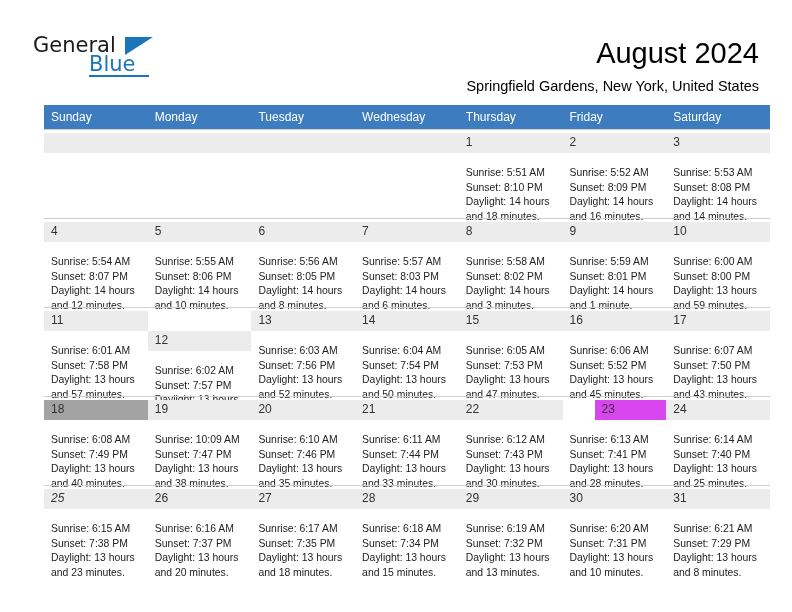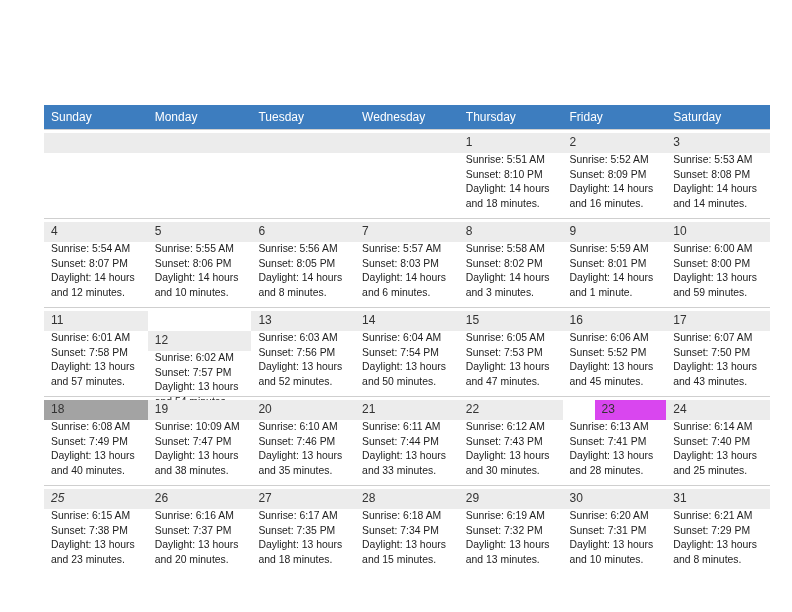--- a/index.html
+++ b/index.html
@@ -145,31 +145,43 @@
     padding: 2px 6px 3px 7px;
     min-height: 15px;
   }
   .cell.empty .daynum {
     background: #ececec;
   }
   .details {
     font-size: 10.4px;
     line-height: 14.6px;
     color: #222222;
-    padding-top: 0;
+    padding-top: 13px;
   }
   .details div {
     white-space: nowrap;
   }
 </style>
 </head>
 <body>
 
 <div class="page">
 
+  <div class="header">
+
+    <div class="logo">
+      <span class="logo-general">General</span>
+      <span class="logo-triangle"></span>
+      <span class="logo-blue">Blue</span>
+      <span class="logo-underline"></span>
+    </div>
+
+    <div class="title">August 2024</div>
+    <div class="subtitle">Springfield Gardens, New York, United States</div>
+  </div>
 
   <table class="calendar">
     <thead>
       <tr>
         <th style="background: rgb(61, 125, 191);">Sunday</th>
         <th style="background: rgb(61, 125, 191);">Monday</th>
         <th style="background: rgb(61, 125, 191);">Tuesday</th>
         <th style="background: rgb(61, 125, 191);">Wednesday</th>
         <th style="background: rgb(61, 125, 191);">Thursday</th>
         <th style="background: rgb(61, 125, 191);">Friday</th>

